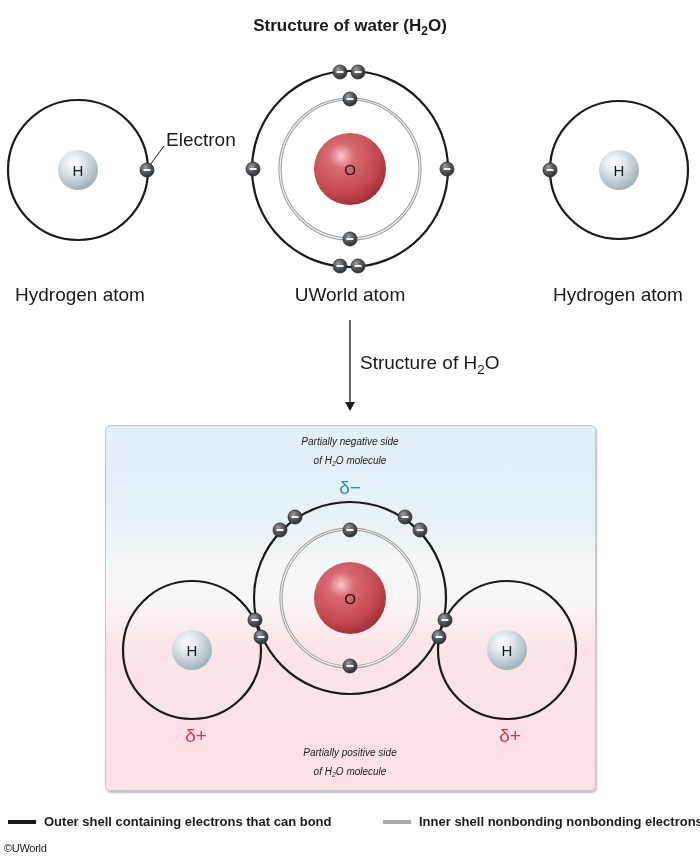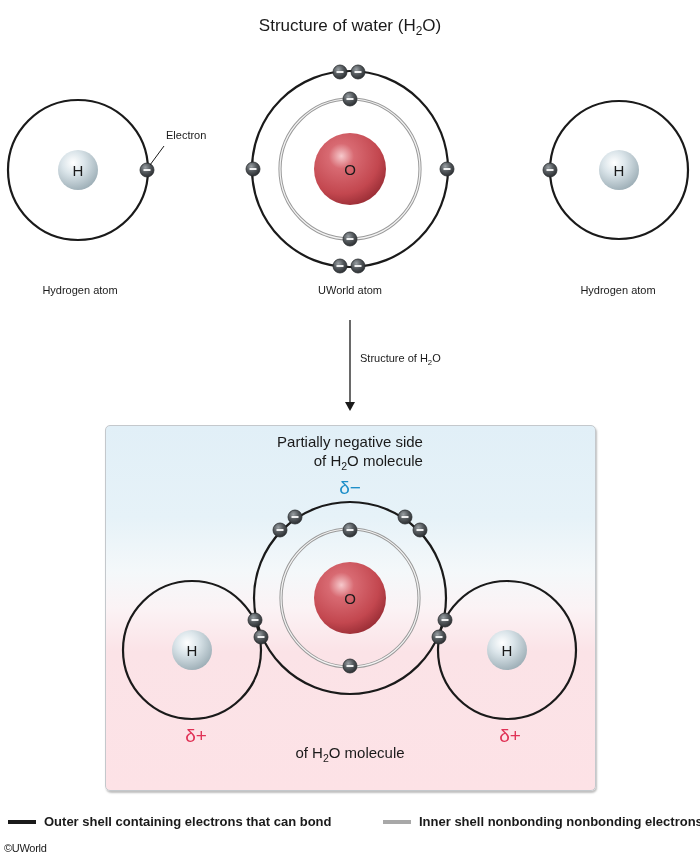--- a/index.html
+++ b/index.html
@@ -1,26 +1,26 @@
 <!DOCTYPE html>
 <html><head>
 <meta charset="utf-8">
 <style>
   html, body { margin: 0; padding: 0; background: #ffffff; }
   body { width: 700px; height: 857px; position: relative; overflow: hidden;
          font-family: "Liberation Sans", sans-serif; color: #1a1a1a; }
   .abs { position: absolute; }
-  .title { left: 0; width: 700px; top: 16px; text-align: center; font-weight: normal; font-size: 17px; }
-  .lbl { font-size: 11px; white-space: nowrap; }
+  .title { left: 0; width: 700px; top: 16px; text-align: center; font-weight: bold; font-size: 17px; }
+  .lbl { font-size: 19px; white-space: nowrap; }
   .center { transform: translateX(-50%); text-align: right; }
   sub { font-size: 70%; vertical-align: -0.35em; line-height: 0; }
   .panel { left: 105px; top: 425px; width: 489px; height: 364px; border-radius: 5px;
            border: 1px solid #c4c8cc; box-shadow: 1px 2px 2px rgba(0,0,0,0.25);
            background: linear-gradient(to bottom, #e1eff7 0%, #e6f2f8 25%, #f4f8fa 40%, #fbf3f5 50%, #fbe3e7 62%, #fde2e6 100%); }
-  .panel-text { font-size: 15px; line-height: 19px; white-space: nowrap; }
+  .panel-text { font-size: 10px; line-height: 19px; text-align: center; white-space: nowrap; font-style: italic; }
   .delta-neg { color: #1e8fc9; font-size: 19px; }
   .delta-pos { color: #e03256; font-size: 19px; }
   svg { position: absolute; left: 0; top: 0; overflow: visible; }
   .legend-swatch { height: 4px; width: 28px; }
   .legend-text { font-size: 13px; white-space: nowrap; font-weight: bold; }
   .copyright { font-size: 11px; left: 4px; top: 842px; letter-spacing: -0.3px; text-align: center; }
 </style>
 </head>
 <body>
 
@@ -116,20 +116,21 @@
 
 <div class="abs panel"></div>
 <div class="abs panel-text center" style="left:350px;top:432px;">
   <div>Partially negative side</div>
   <div><span>of H</span><sub>2</sub><span>O molecule</span></div>
 </div>
 <div class="abs delta-neg center" style="left:350px;top:477px;">δ−</div>
 <div class="abs delta-pos center" style="left:196px;top:725px;">δ+</div>
 <div class="abs delta-pos center" style="left:510px;top:725px;">δ+</div>
 <div class="abs panel-text center" style="left:350px;top:743px;">
+  <div>Partially positive side</div>
   <div><span>of H</span><sub>2</sub><span>O molecule</span></div>
 </div>
 
 <svg id="fg" width="700" height="857">
     <circle cx="192" cy="650" r="69" fill="none" stroke="#1a1a1a" stroke-width="2.2"></circle>
     <circle cx="507" cy="650" r="69" fill="none" stroke="#1a1a1a" stroke-width="2.2"></circle>
     <circle cx="350" cy="598" r="96" fill="none" stroke="#1a1a1a" stroke-width="2.2"></circle>
     <circle cx="350" cy="598" r="69" fill="none" stroke="#9a9a9a" stroke-width="3.2"></circle>
     <circle cx="350" cy="598" r="69" fill="none" stroke="#f4f4f4" stroke-width="1.2"></circle>
     <g>

